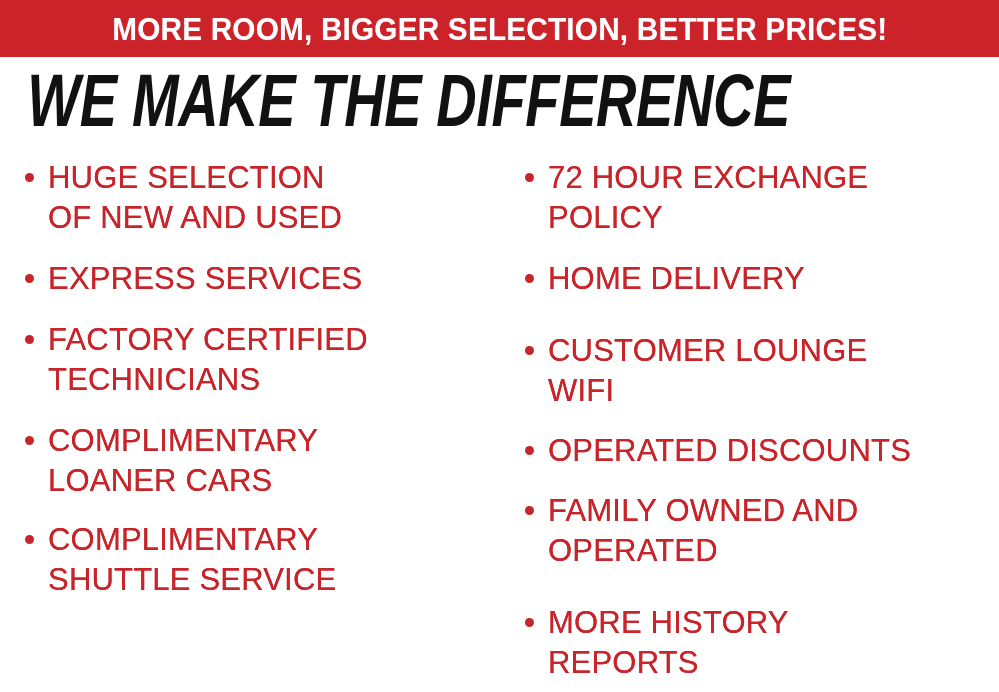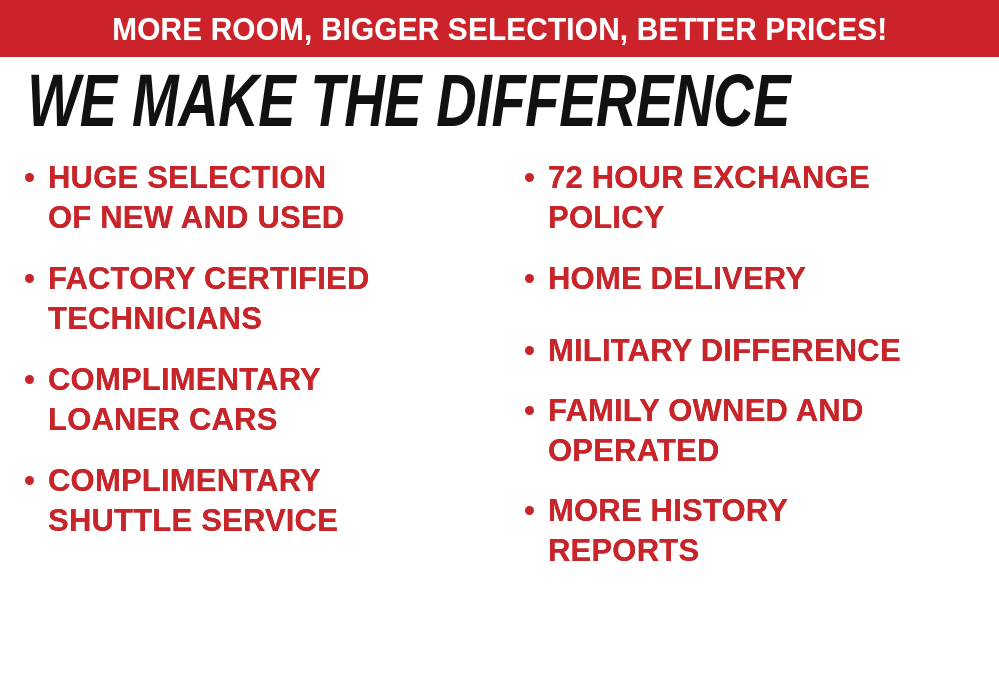--- a/index.html
+++ b/index.html
@@ -99,21 +99,21 @@
     top: 15px;
     width: 9px;
     height: 9px;
     border-radius: 50%;
     background: #c8252b;
   }
   .bullet-text {
     display: block;
     color: #c8252b;
     font-family: "Liberation Sans", sans-serif;
-    font-weight: bold;
+    font-weight: normal;
     font-size: 31px;
     line-height: 40px;
     letter-spacing: 0.2px;
     white-space: pre-line;
     text-shadow: 0 0 0.6px #c8252b;
   }
 
   
   .col-left  .bullet-item:nth-child(1) { margin-bottom: 21px; }
   .col-left  .bullet-item:nth-child(2) { margin-bottom: 21px; }
@@ -142,20 +142,24 @@
   <div class="columns">
 
     <div class="col col-left">
 
       <div class="bullet-item">
         <span class="dot"></span>
         <span class="bullet-text">HUGE SELECTION
 OF NEW AND USED</span>
       </div>
 
+      <div class="bullet-item">
+        <span class="dot"></span>
+        <span class="bullet-text">EXPRESS SERVICES</span>
+      </div>
 
       <div class="bullet-item">
         <span class="dot"></span>
         <span class="bullet-text">FACTORY CERTIFIED
 TECHNICIANS</span>
       </div>
 
       <div class="bullet-item">
         <span class="dot"></span>
         <span class="bullet-text">COMPLIMENTARY
@@ -176,24 +180,29 @@
         <span class="dot"></span>
         <span class="bullet-text">72 HOUR EXCHANGE
 POLICY</span>
       </div>
 
       <div class="bullet-item">
         <span class="dot"></span>
         <span class="bullet-text">HOME DELIVERY</span>
       </div>
 
-
-      <div class="bullet-item">
-        <span class="dot"></span>
-        <span class="bullet-text">MILITARY DIFFERENCE</span>
+      <div class="bullet-item">
+        <span class="dot"></span>
+        <span class="bullet-text">CUSTOMER LOUNGE
+WIFI</span>
+      </div>
+
+      <div class="bullet-item">
+        <span class="dot"></span>
+        <span class="bullet-text">OPERATED DISCOUNTS</span>
       </div>
 
       <div class="bullet-item">
         <span class="dot"></span>
         <span class="bullet-text">FAMILY OWNED AND
 OPERATED</span>
       </div>
 
       <div class="bullet-item">
         <span class="dot"></span>

